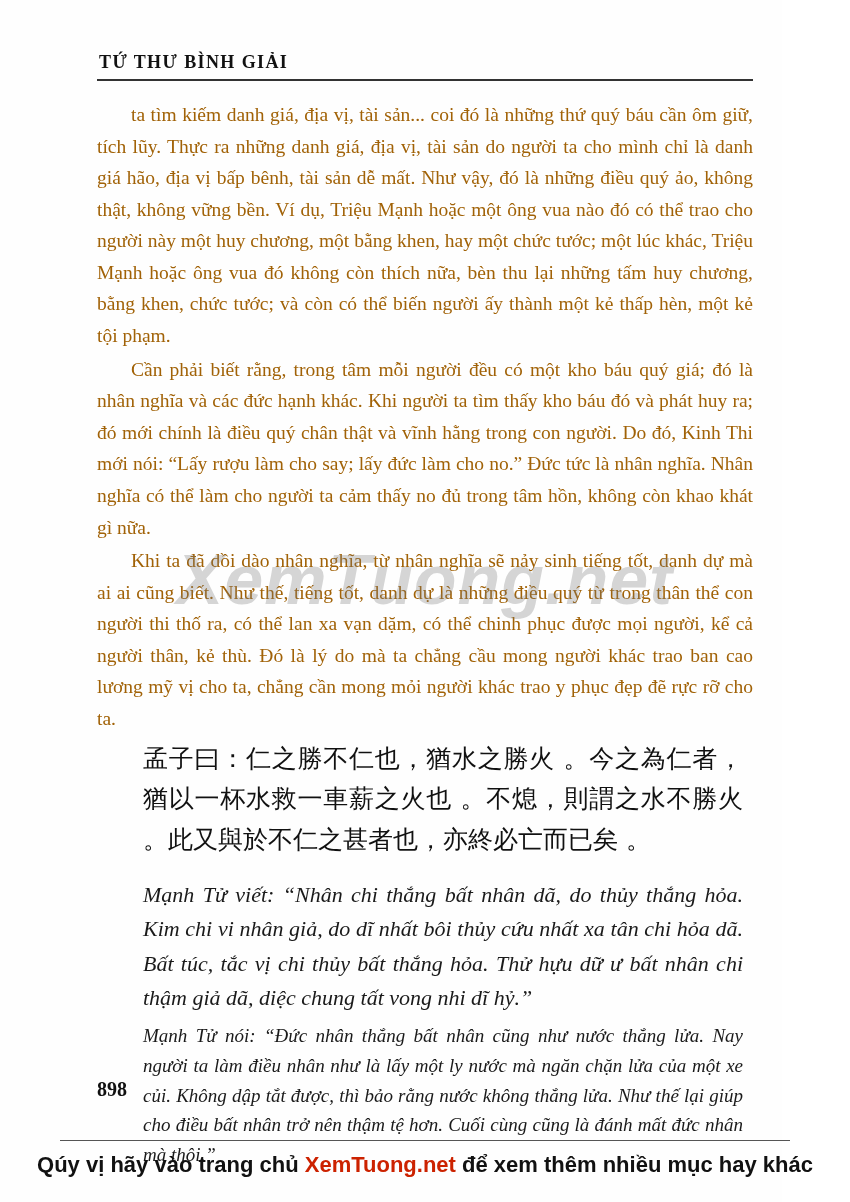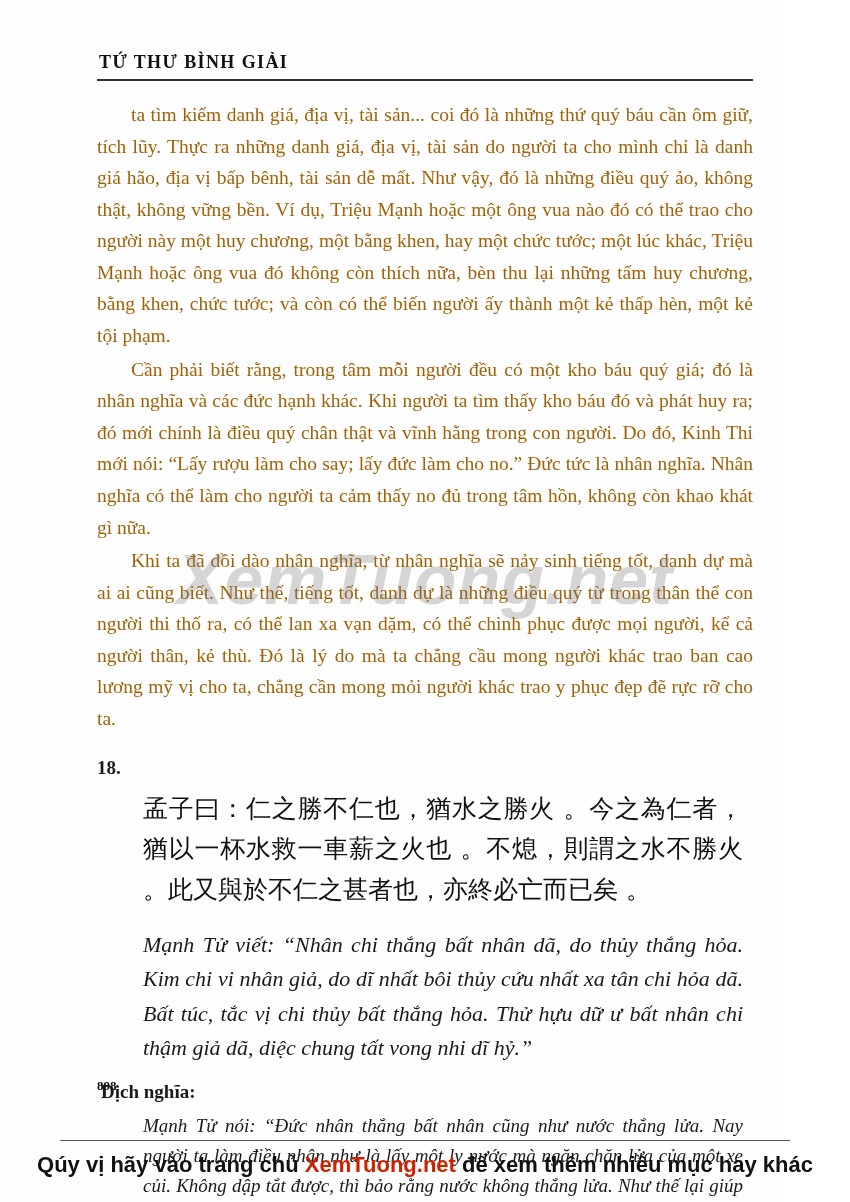--- a/index.html
+++ b/index.html
@@ -94,21 +94,21 @@
     font-size: 19px;
     line-height: 1.56;
     text-align: justify;
   }
 
   .page-number {
     position: absolute;
     left: 97px;
     top: 1078px;
     font-weight: bold;
-    font-size: 13px;
+    font-size: 20px;
     color: #111;
   }
 
   .footer-rule {
     position: absolute;
     left: 60px;
     top: 1140px;
     width: 730px;
     border-top: 1.5px solid #555;
   }
@@ -151,27 +151,25 @@
 <div class="page">
 
   <div class="content">
     <div class="header-title">TỨ THƯ BÌNH GIẢI</div>
     <hr class="rule">
 
     <p class="body-text">ta tìm kiếm danh giá, địa vị, tài sản... coi đó là những thứ quý báu cần ôm giữ, tích lũy. Thực ra những danh giá, địa vị, tài sản do người ta cho mình chỉ là danh giá hão, địa vị bấp bênh, tài sản dễ mất. Như vậy, đó là những điều quý ảo, không thật, không vững bền. Ví dụ, Triệu Mạnh hoặc một ông vua nào đó có thể trao cho người này một huy chương, một bằng khen, hay một chức tước; một lúc khác, Triệu Mạnh hoặc ông vua đó không còn thích nữa, bèn thu lại những tấm huy chương, bằng khen, chức tước; và còn có thể biến người ấy thành một kẻ thấp hèn, một kẻ tội phạm.</p>
     <p class="body-text">Cần phải biết rằng, trong tâm mỗi người đều có một kho báu quý giá; đó là nhân nghĩa và các đức hạnh khác. Khi người ta tìm thấy kho báu đó và phát huy ra; đó mới chính là điều quý chân thật và vĩnh hằng trong con người. Do đó, Kinh Thi mới nói: “Lấy rượu làm cho say; lấy đức làm cho no.” Đức tức là nhân nghĩa. Nhân nghĩa có thể làm cho người ta cảm thấy no đủ trong tâm hồn, không còn khao khát gì nữa.</p>
     <p class="body-text">Khi ta đã dồi dào nhân nghĩa, từ nhân nghĩa sẽ nảy sinh tiếng tốt, danh dự mà ai ai cũng biết. Như thế, tiếng tốt, danh dự là những điều quý từ trong thân thể con người thi thố ra, có thể lan xa vạn dặm, có thể chinh phục được mọi người, kể cả người thân, kẻ thù. Đó là lý do mà ta chẳng cầu mong người khác trao ban cao lương mỹ vị cho ta, chẳng cần mong mỏi người khác trao y phục đẹp đẽ rực rỡ cho ta.</p>
 
-    <div class="section-number">18.</div>
 
     <div class="han-block">孟子曰：仁之勝不仁也，猶水之勝火 。今之為仁者，猶以一杯水救一車薪之火也 。不熄，則謂之水不勝火 。此又與於不仁之甚者也，亦終必亡而已矣 。</div>
 
     <div class="translit">Mạnh Tử viết: “Nhân chi thắng bất nhân dã, do thủy thắng hỏa. Kim chi vi nhân giả, do dĩ nhất bôi thủy cứu nhất xa tân chi hỏa dã. Bất túc, tắc vị chi thủy bất thắng hỏa. Thử hựu dữ ư bất nhân chi thậm giả dã, diệc chung tất vong nhi dĩ hỷ.”</div>
 
-    <div class="subhead">Dịch nghĩa:</div>
 
     <div class="meaning">Mạnh Tử nói: “Đức nhân thắng bất nhân cũng như nước thắng lửa. Nay người ta làm điều nhân như là lấy một ly nước mà ngăn chặn lửa của một xe củi. Không dập tắt được, thì bảo rằng nước không thắng lửa. Như thế lại giúp cho điều bất nhân trở nên thậm tệ hơn. Cuối cùng cũng là đánh mất đức nhân mà thôi.”</div>
   </div>
 
   <div class="watermark">XemTuong.net</div>
 
   <div class="page-number">898</div>
 
   <div class="footer-rule"></div>
 

